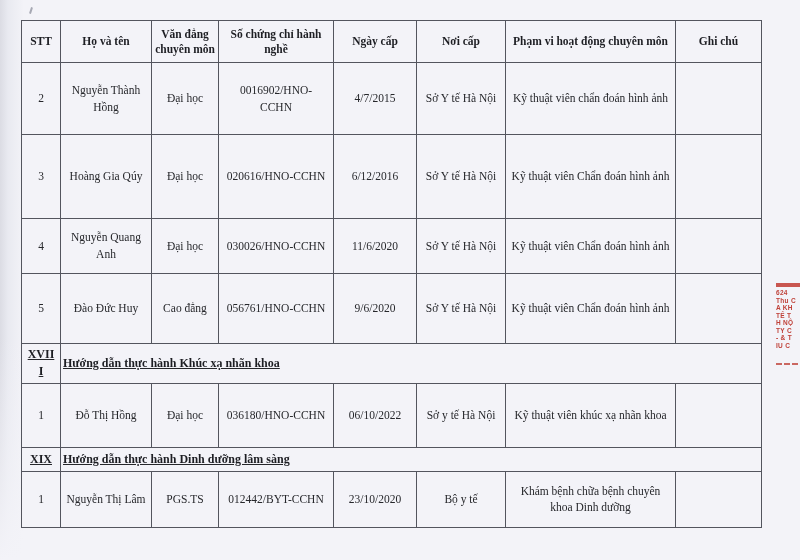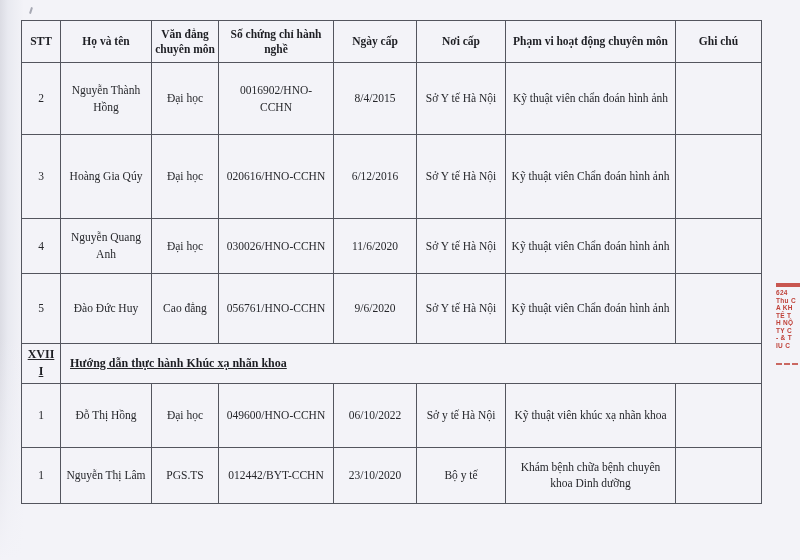--- a/index.html
+++ b/index.html
@@ -68,21 +68,21 @@
     padding: 2px 3px;
   }
   .cert-table tr.section-row { height: 24px; text-decoration: underline; }
   .cert-table tr.section-row td {
     font-weight: bold;
     font-size: 12px;
     color: #1d1e23;
   }
   .cert-table td.sec-title {
     text-align: left;
-    padding-left: 9px;
+    padding-left: 2px;
   }
   
   .stamp {
     position: absolute;
     top: 283px;
     right: 0;
     width: 24px;
     overflow: hidden;
     color: #c03a32;
     text-align: left;
@@ -139,21 +139,21 @@
         <th>Phạm vi hoạt động chuyên môn</th>
         <th>Ghi chú</th>
       </tr>
     </thead>
     <tbody id="table-body">
         <tr style="height: 72px;">
           <td>2</td>
           <td>Nguyễn Thành Hồng</td>
           <td>Đại học</td>
           <td>0016902/HNO-CCHN</td>
-          <td>8/4/2015</td>
+          <td>4/7/2015</td>
           <td>Sở Y tế Hà Nội</td>
           <td>Kỹ thuật viên chẩn đoán hình ảnh</td>
           <td></td>
         </tr>
         <tr style="height: 84px;">
           <td>3</td>
           <td>Hoàng Gia Qúy</td>
           <td>Đại học</td>
           <td>020616/HNO-CCHN</td>
           <td>6/12/2016</td>
@@ -182,25 +182,29 @@
           <td></td>
         </tr>
         <tr class="section-row">
           <td>XVIII</td>
           <td colspan="7" class="sec-title">Hướng dẫn thực hành Khúc xạ nhãn khoa</td>
         </tr>
         <tr style="height: 64px;">
           <td>1</td>
           <td>Đỗ Thị Hồng</td>
           <td>Đại học</td>
-          <td>049600/HNO-CCHN</td>
+          <td>036180/HNO-CCHN</td>
           <td>06/10/2022</td>
           <td>Sở y tế Hà Nội</td>
           <td>Kỹ thuật viên khúc xạ nhãn khoa</td>
           <td></td>
+        </tr>
+        <tr class="section-row">
+          <td>XIX</td>
+          <td colspan="7" class="sec-title">Hướng dẫn thực hành Dinh dưỡng lâm sàng</td>
         </tr>
         <tr style="height: 56px;">
           <td>1</td>
           <td>Nguyễn Thị Lâm</td>
           <td>PGS.TS</td>
           <td>012442/BYT-CCHN</td>
           <td>23/10/2020</td>
           <td>Bộ y tế</td>
           <td>Khám bệnh chữa bệnh chuyên khoa Dinh dưỡng</td>
           <td></td>

